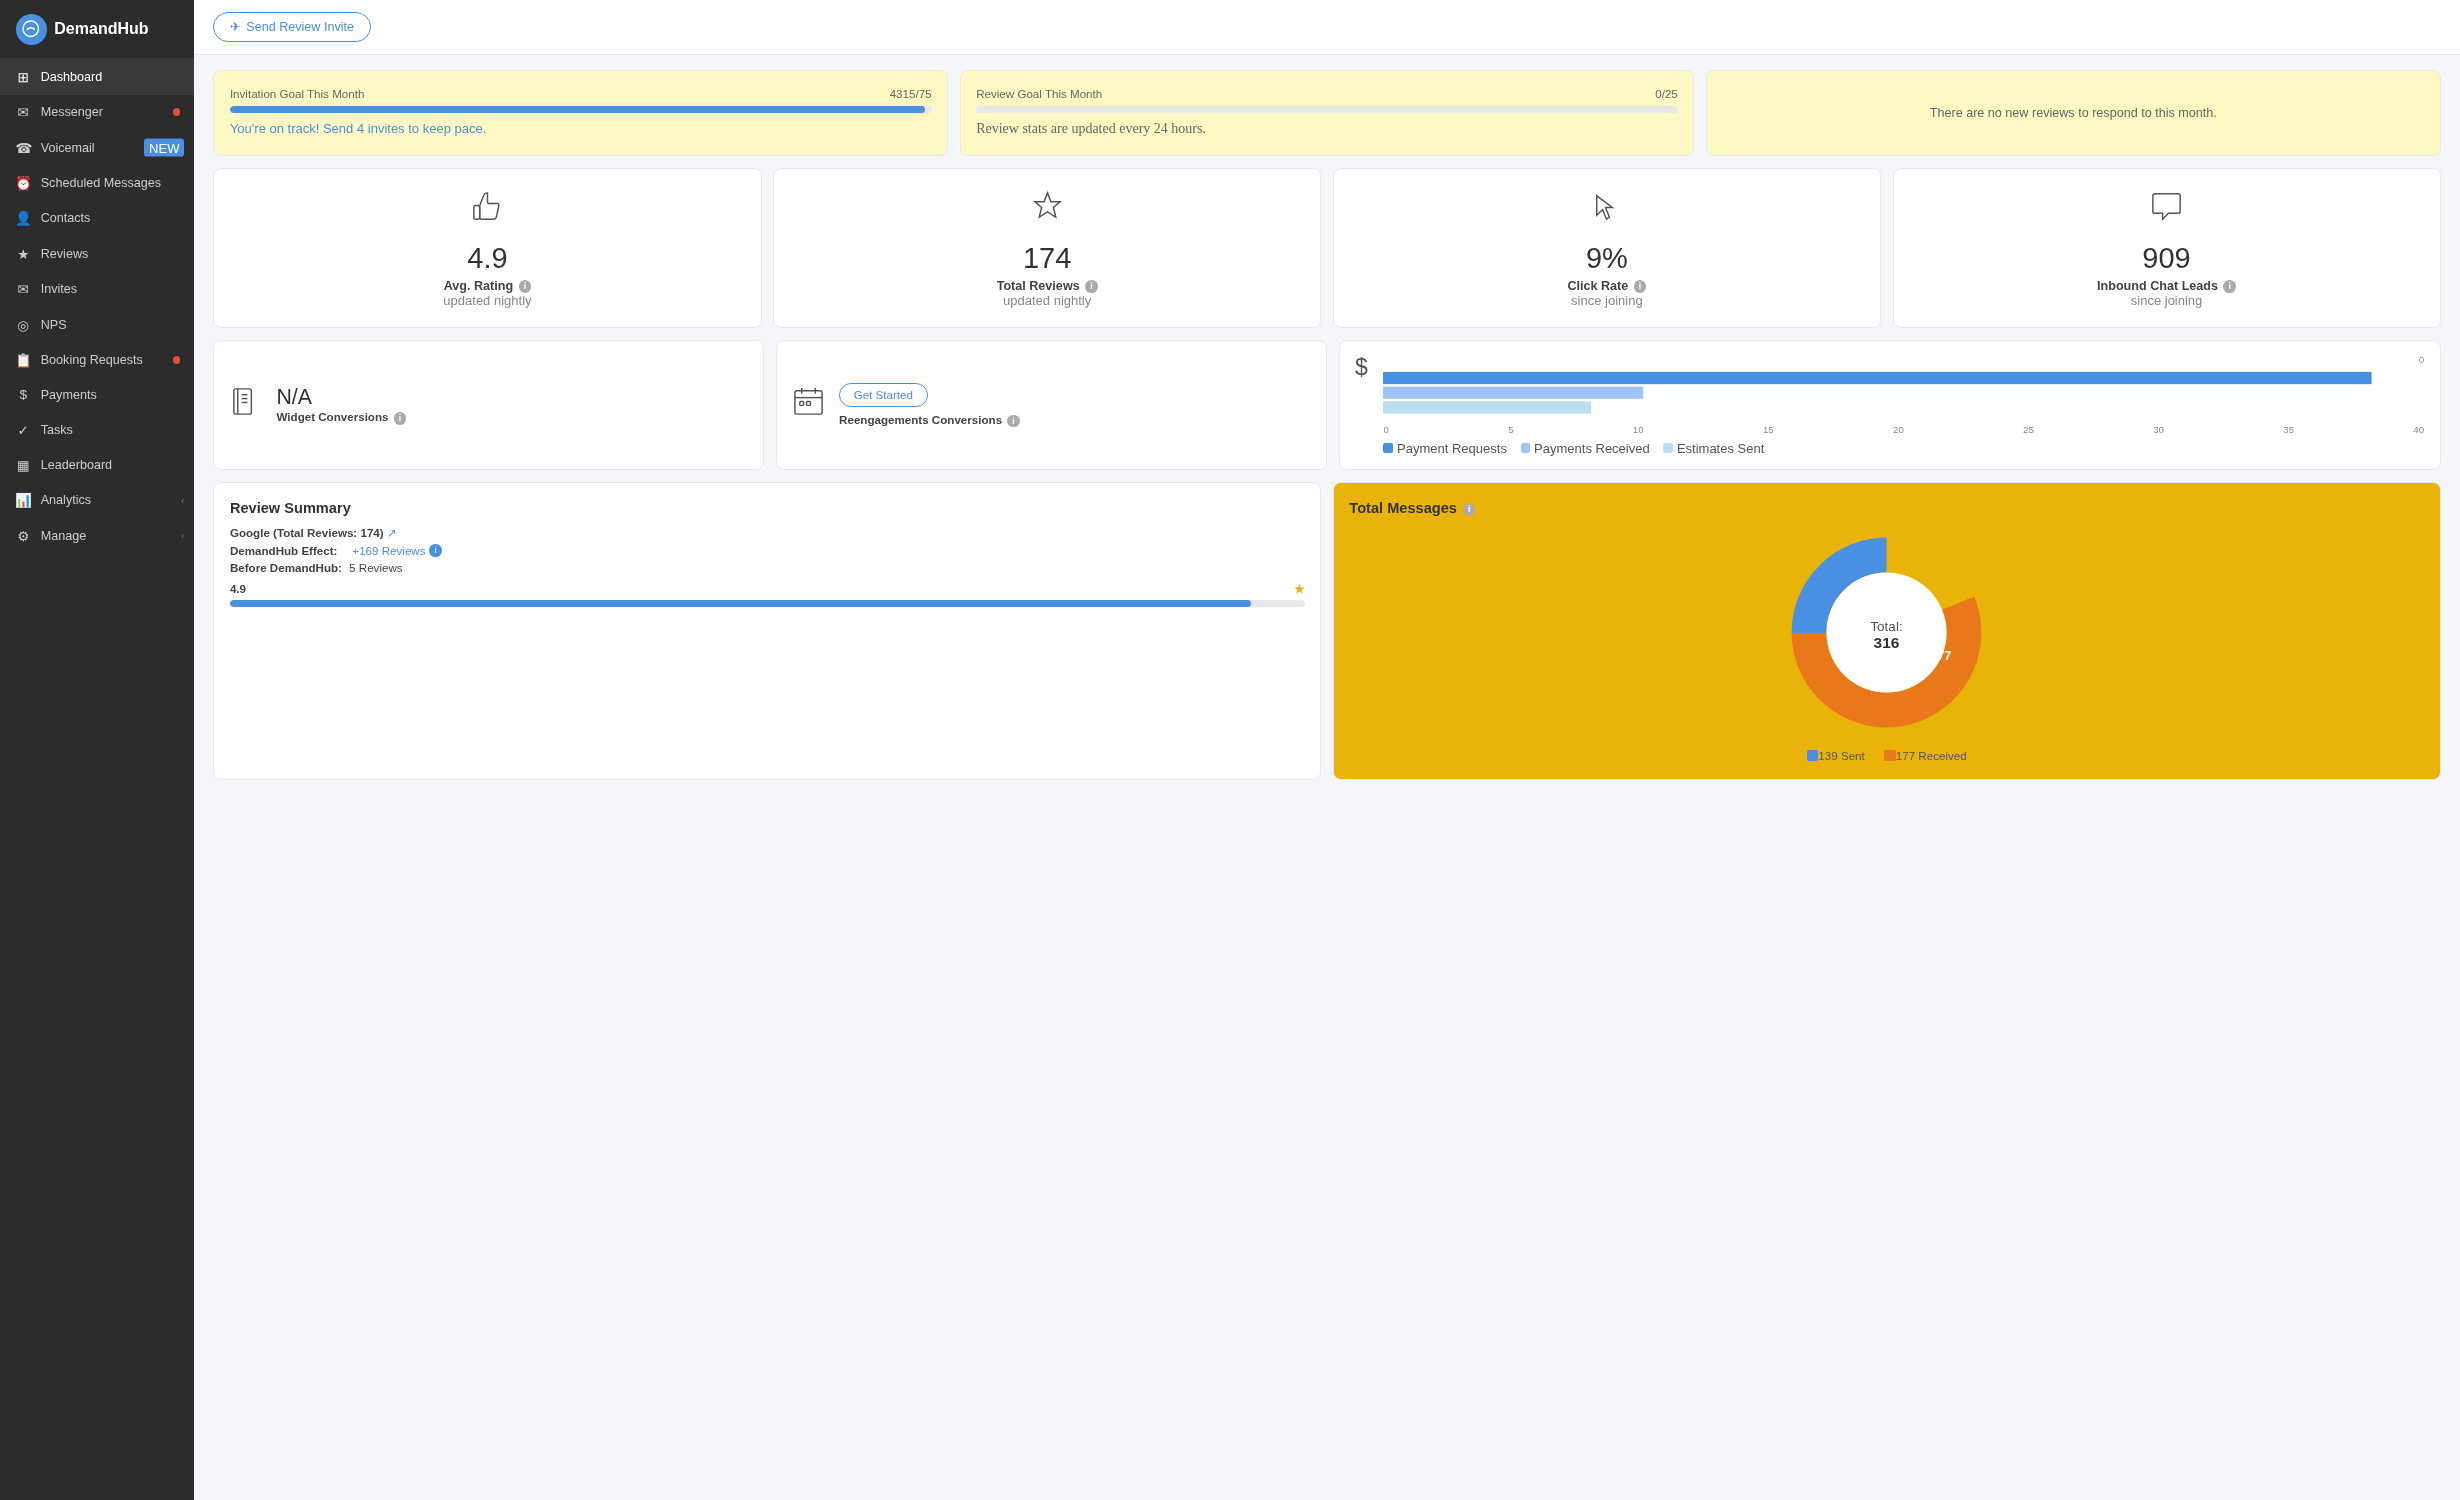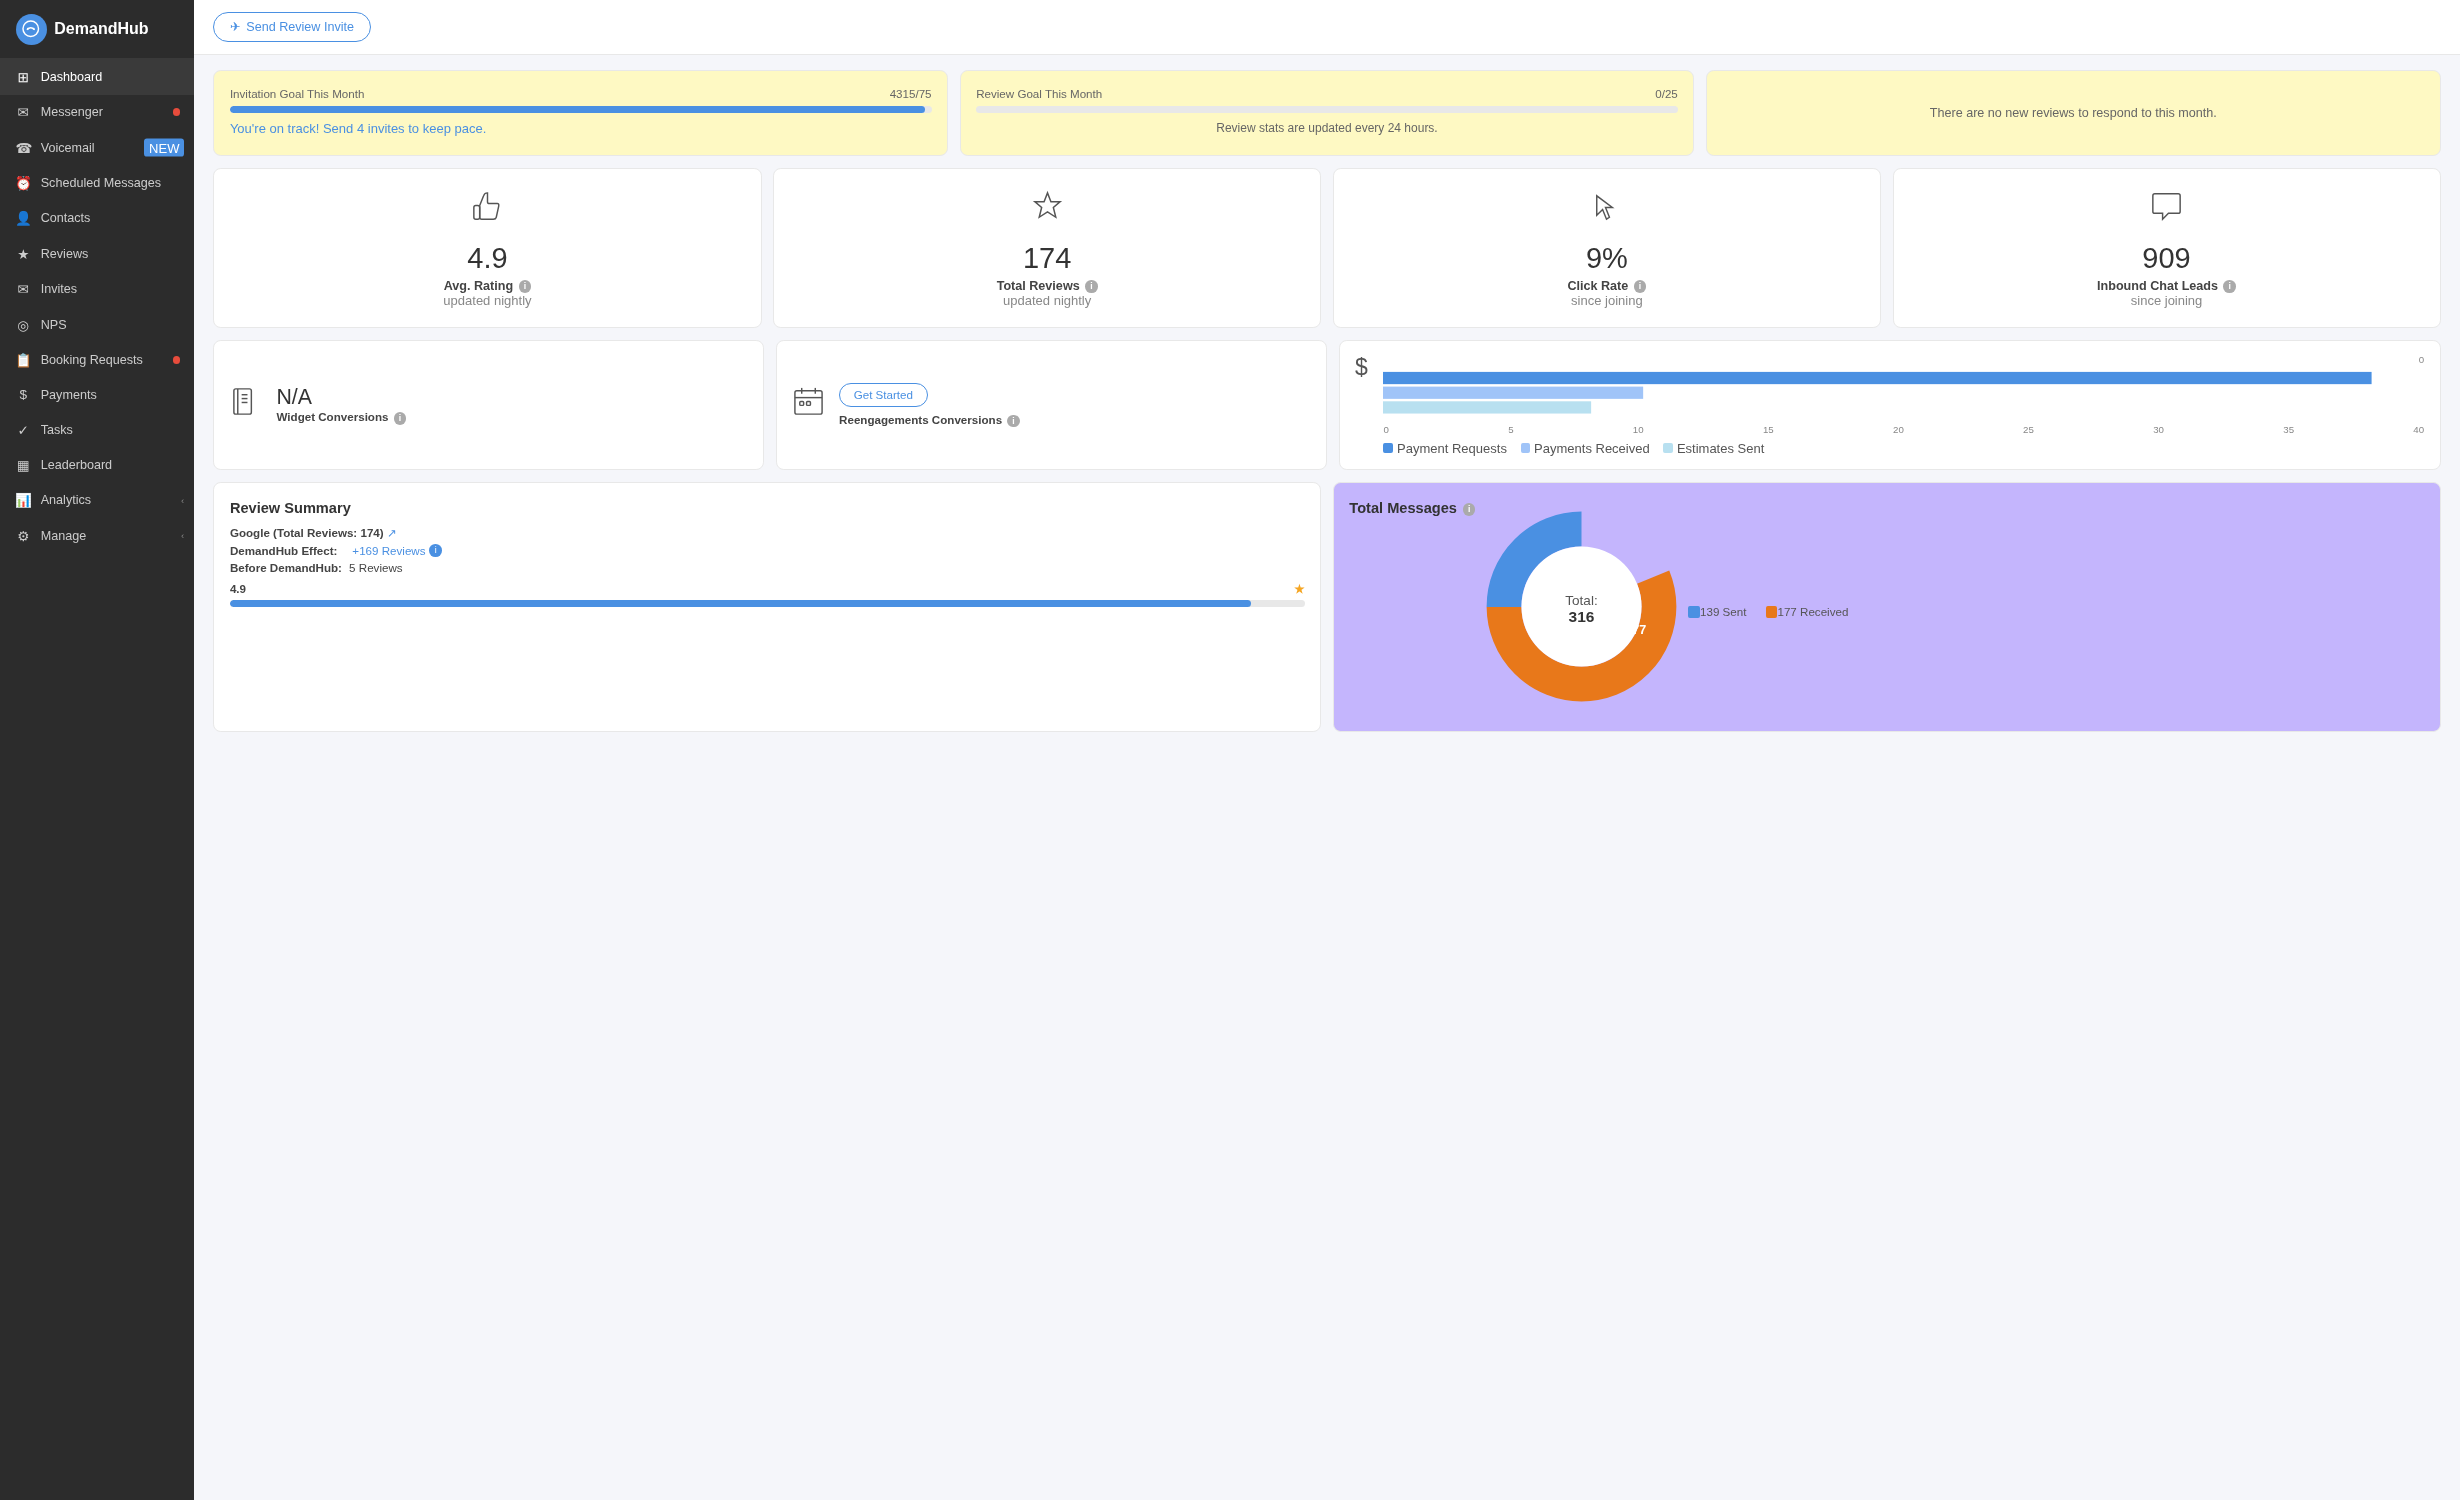--- a/index.html
+++ b/index.html
@@ -135,23 +135,24 @@
     .goal-progress-fill {
       height: 100%;
       background: #4a90e2;
       border-radius: 3.9px;
     }
     .goal-hint {
       font-size: 13px;
       color: #4a90e2;
     }
     .goal-subtitle {
-      font-size: 12px;
+      font-size: 14px;
       color: #666;
-      text-align: center;
+      text-align: left;
+      font-family: Liberation Serif, serif;
     }
     .no-reviews-text {
       font-size: 12.6px;
       color: #666;
       text-align: center;
       padding: 19.4px 0;
     }
 
     
     .stats-row {
@@ -328,26 +329,26 @@
     }
     .rating-star { color: #f5a623; }
     .progress-bar-blue {
       height: 7.8px;
       background: #4a90e2;
       border-radius: 3.9px;
       width: 95%;
     }
 
     .total-messages-card {
-      background: #c4b5fd;
+      background: #eab308;
       border-radius: 7.8px;
       padding: 17.5px 15.5px;
       border: 1px solid #e8e8e8;
       display: flex;
-      flex-direction: row;
+      flex-direction: column;
       align-items: center;
     }
     .total-messages-title {
       font-size: 14.6px;
       font-weight: 600;
       color: #333;
       align-self: flex-start;
       margin-bottom: 9.7px;
     }
     .donut-legend {

